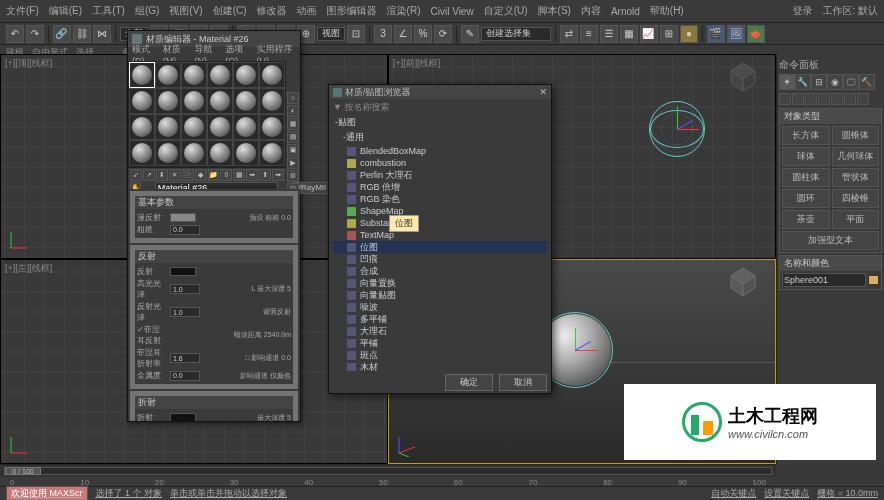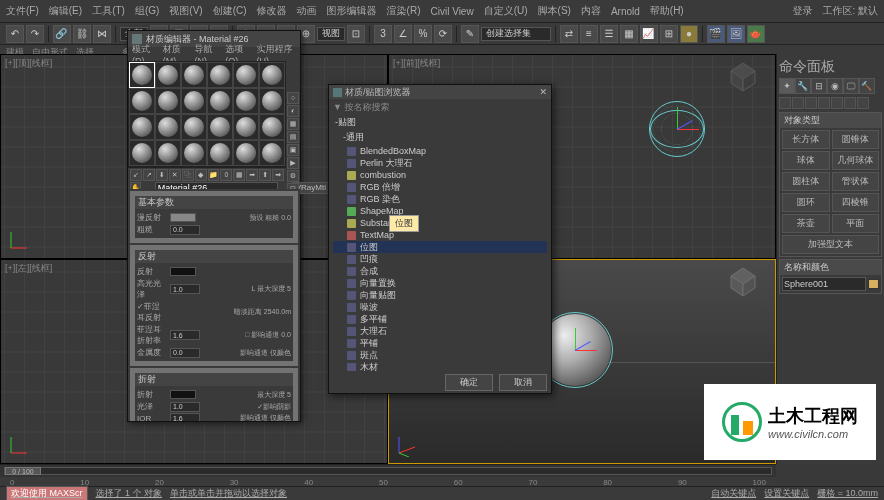--- a/index.html
+++ b/index.html
@@ -25,21 +25,21 @@
 .gridbg { position: absolute; inset: 0; background-image: linear-gradient(#424242 1px, transparent 1px), linear-gradient(90deg, #424242 1px, transparent 1px); background-size: 20px 20px; background-position: center; }
 .sphere-wire { position: absolute; top: 46px; right: 70px; width: 56px; height: 56px; border: 1px solid #6cc; border-radius: 50%; background: radial-gradient(circle, transparent 40%, rgba(100,200,200,.2) 41%, transparent 42%, transparent 60%, rgba(100,200,200,.2) 61%, transparent 62%); }
 .sphere-wire::before { content: ""; position: absolute; inset: 8px 0; border: 1px solid #6cc; border-radius: 50%; }
 .sphere-shaded { position: absolute; top: 54px; left: 150px; width: 72px; height: 72px; border-radius: 50%; background: radial-gradient(circle at 35% 30%, #eee, #aaa 40%, #555 80%); }
 .sphere-outline { position: absolute; inset: -2px; border: 1px solid #6cc; border-radius: 50%; }
 .gizmo-cross { position: absolute; top: 50%; left: 50%; width: 40px; height: 40px; transform: translate(-50%,-50%); }
 .gizmo-cross .gx { position: absolute; top: 50%; left: 50%; width: 22px; height: 1px; background: #f33; }
 .gizmo-cross .gy { position: absolute; top: 50%; left: 50%; width: 1px; height: 22px; background: #3c3; transform: translateY(-100%); }
 .gizmo-cross .gz { position: absolute; top: 50%; left: 50%; width: 18px; height: 1px; background: #55f; transform: rotate(-30deg); transform-origin: left; }
 .right-panel { position: absolute; top: 54px; right: 0; width: 108px; bottom: 36px; background: #3a3a3a; border-left: 1px solid #222; padding: 2px; }
-.rp-title { font-size: 14px; color: #aaa; margin: 2px 0; }
+.rp-title { font-size: 10px; color: #aaa; margin: 2px 0; }
 .rp-tabs { display: flex; gap: 0; margin-bottom: 3px; }
 .rp-tab { width: 16px; height: 16px; background: #444; border: 1px solid #555; font-size: 9px; display: flex; align-items: center; justify-content: center; }
 .rp-tab.active { background: #5a5a5a; }
 .rp-subtabs { display: flex; gap: 1px; margin-bottom: 3px; flex-wrap: wrap; }
 .rp-subtab { width: 12px; height: 12px; background: #444; border: 1px solid #555; }
 .rp-rollout { background: #3a3a3a; border: 1px solid #555; margin-bottom: 2px; }
 .rp-rollout-hd { background: #4a4a4a; padding: 1px 4px; font-size: 9px; color: #ccc; }
 .rp-body { padding: 2px; display: grid; grid-template-columns: 1fr 1fr; gap: 2px; }
 .rp-btn { background: #444; border: 1px solid #555; padding: 2px; font-size: 9px; text-align: center; color: #bbb; }
 .rp-input { width: 100%; background: #2a2a2a; border: 1px solid #555; color: #ccc; font-size: 9px; padding: 1px; }
@@ -83,21 +83,21 @@
 .br-tooltip { position: absolute; top: 130px; left: 60px; background: #ffe9a8; color: #333; font-size: 9px; padding: 1px 5px; border: 1px solid #999; z-index: 11; }
 .br-buttons { position: absolute; bottom: 2px; right: 4px; display: flex; gap: 6px; }
 .br-btn { background: #444; border: 1px solid #666; color: #ccc; font-size: 9px; padding: 1px 14px; }
 .timeline { position: absolute; left: 0; right: 108px; bottom: 14px; height: 22px; background: #333; border-top: 1px solid #222; }
 .time-ruler { height: 10px; background: #3a3a3a; position: relative; font-size: 8px; color: #888; display: flex; justify-content: space-between; padding: 0 10px; align-items: center; }
 .time-ctrl { height: 12px; display: flex; align-items: center; gap: 2px; padding: 0 4px; }
 .time-slider { flex: 1; height: 8px; background: #2a2a2a; border: 1px solid #555; position: relative; }
 .time-thumb { position: absolute; left: 0; top: -1px; width: 36px; height: 8px; background: #555; border: 1px solid #777; font-size: 7px; text-align: center; }
 .statusbar { position: absolute; left: 0; right: 0; bottom: 0; height: 14px; background: #3a3a3a; border-top: 1px solid #222; display: flex; align-items: center; padding: 0 6px; font-size: 9px; color: #aaa; gap: 8px; text-decoration: underline; }
 .status-field { background: #2a2a2a; border: 1px solid #555; padding: 0 4px; }
-.logo-overlay { position: absolute; right: 8px; bottom: 40px; width: 172px; height: 76px; background: #fff; z-index: 20; display: flex; align-items: center; justify-content: center; gap: 6px; }
+.logo-overlay { position: absolute; right: 8px; bottom: 40px; width: 252px; height: 76px; background: #fff; z-index: 20; display: flex; align-items: center; justify-content: center; gap: 6px; }
 .logo-icon { width: 40px; height: 40px; border-radius: 50%; border: 3px solid #2a6; position: relative; }
 .logo-icon::before { content: ""; position: absolute; bottom: 4px; left: 6px; width: 8px; height: 20px; background: #2a6; }
 .logo-icon::after { content: ""; position: absolute; bottom: 4px; left: 18px; width: 10px; height: 14px; background: #f90; }
 .logo-text { display: flex; flex-direction: column; }
 .logo-text .cn { font-size: 18px; font-weight: bold; color: #000; }
 .logo-text .en { font-size: 11px; color: #555; font-style: italic; }
 .viewcube { position: absolute; top: 4px; right: 14px; width: 36px; height: 36px; opacity: .4; }
 .dropdown-in-tb { background: #2a2a2a; border: 1px solid #555; color: #ccc; font-size: 9px; padding: 0 4px; height: 14px; display: inline-flex; align-items: center; }
 </style>
 </head>
@@ -430,20 +430,25 @@
           <div class="me-param-row">
             <span class="lbl">反射</span>
             <span class="me-swatch black"></span>
           </div>
           <div class="me-param-row">
             <span class="lbl">高光光泽</span>
             <span class="me-spinner">1.0</span>
             <span style="margin-left:auto;font-size:7px">L 最大深度 5</span>
           </div>
           <div class="me-param-row">
+            <span class="lbl">反射光泽</span>
+            <span class="me-spinner">1.0</span>
+            <span style="margin-left:auto;font-size:7px">  背面反射</span>
+          </div>
+          <div class="me-param-row">
             <span class="lbl">✓菲涅耳反射</span>
             <span style="margin-left:auto;font-size:7px">  暗淡距离 2540.0m</span>
           </div>
           <div class="me-param-row">
             <span class="lbl">菲涅耳折射率</span>
             <span class="me-spinner">1.6</span>
             <span style="margin-left:auto;font-size:7px">□ 影响通道 0.0</span>
           </div>
           <div class="me-param-row">
             <span class="lbl">金属度</span>
@@ -487,26 +492,26 @@
   <div class="br-search">▼ 按名称搜索</div>
   <div class="br-list">
     <div class="br-group">-贴图</div>
     <div class="br-group" style="padding-left:10px">-通用</div>
     <div id="browser-items">
         <div class="br-item">
           <span class="ic b"></span>
           <span>BlendedBoxMap</span>
         </div>
         <div class="br-item">
-          <span class="ic b"></span>
-          <span>Perlin 大理石</span>
-        </div>
-        <div class="br-item">
           <span class="ic y"></span>
           <span>combustion</span>
+        </div>
+        <div class="br-item">
+          <span class="ic b"></span>
+          <span>Perlin 大理石</span>
         </div>
         <div class="br-item">
           <span class="ic b"></span>
           <span>RGB 倍增</span>
         </div>
         <div class="br-item">
           <span class="ic b"></span>
           <span>RGB 染色</span>
         </div>
         <div class="br-item">

